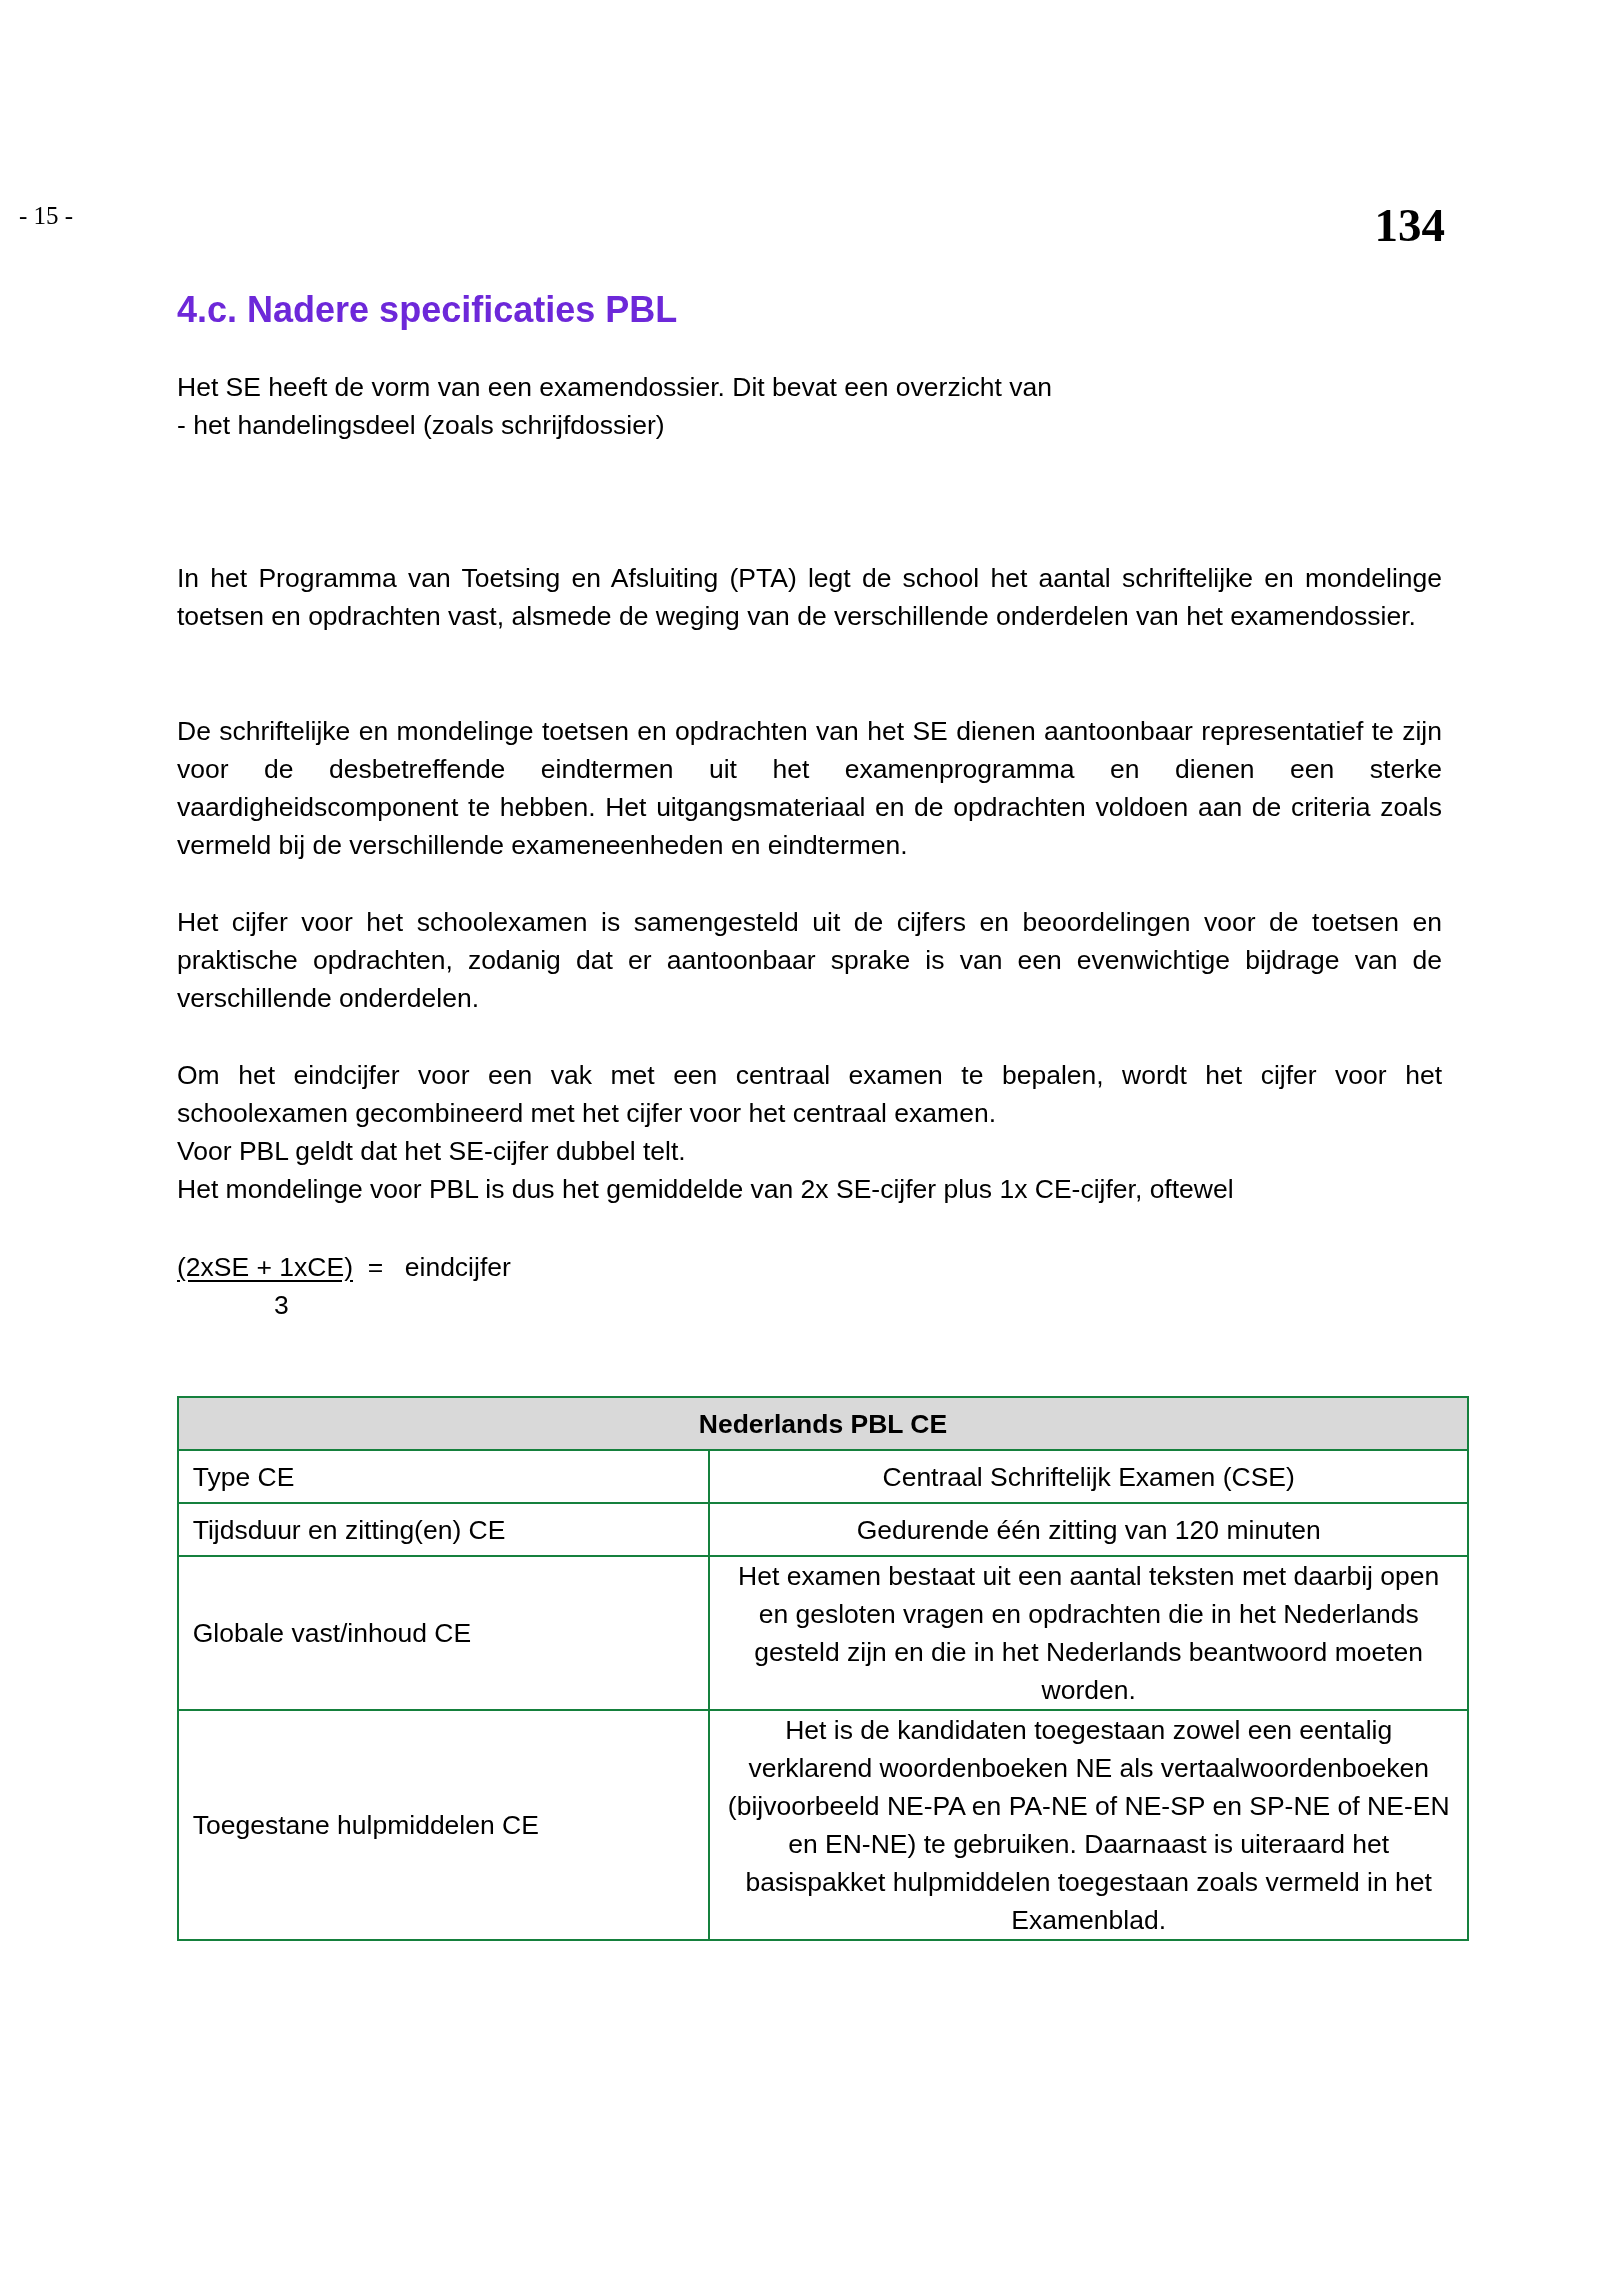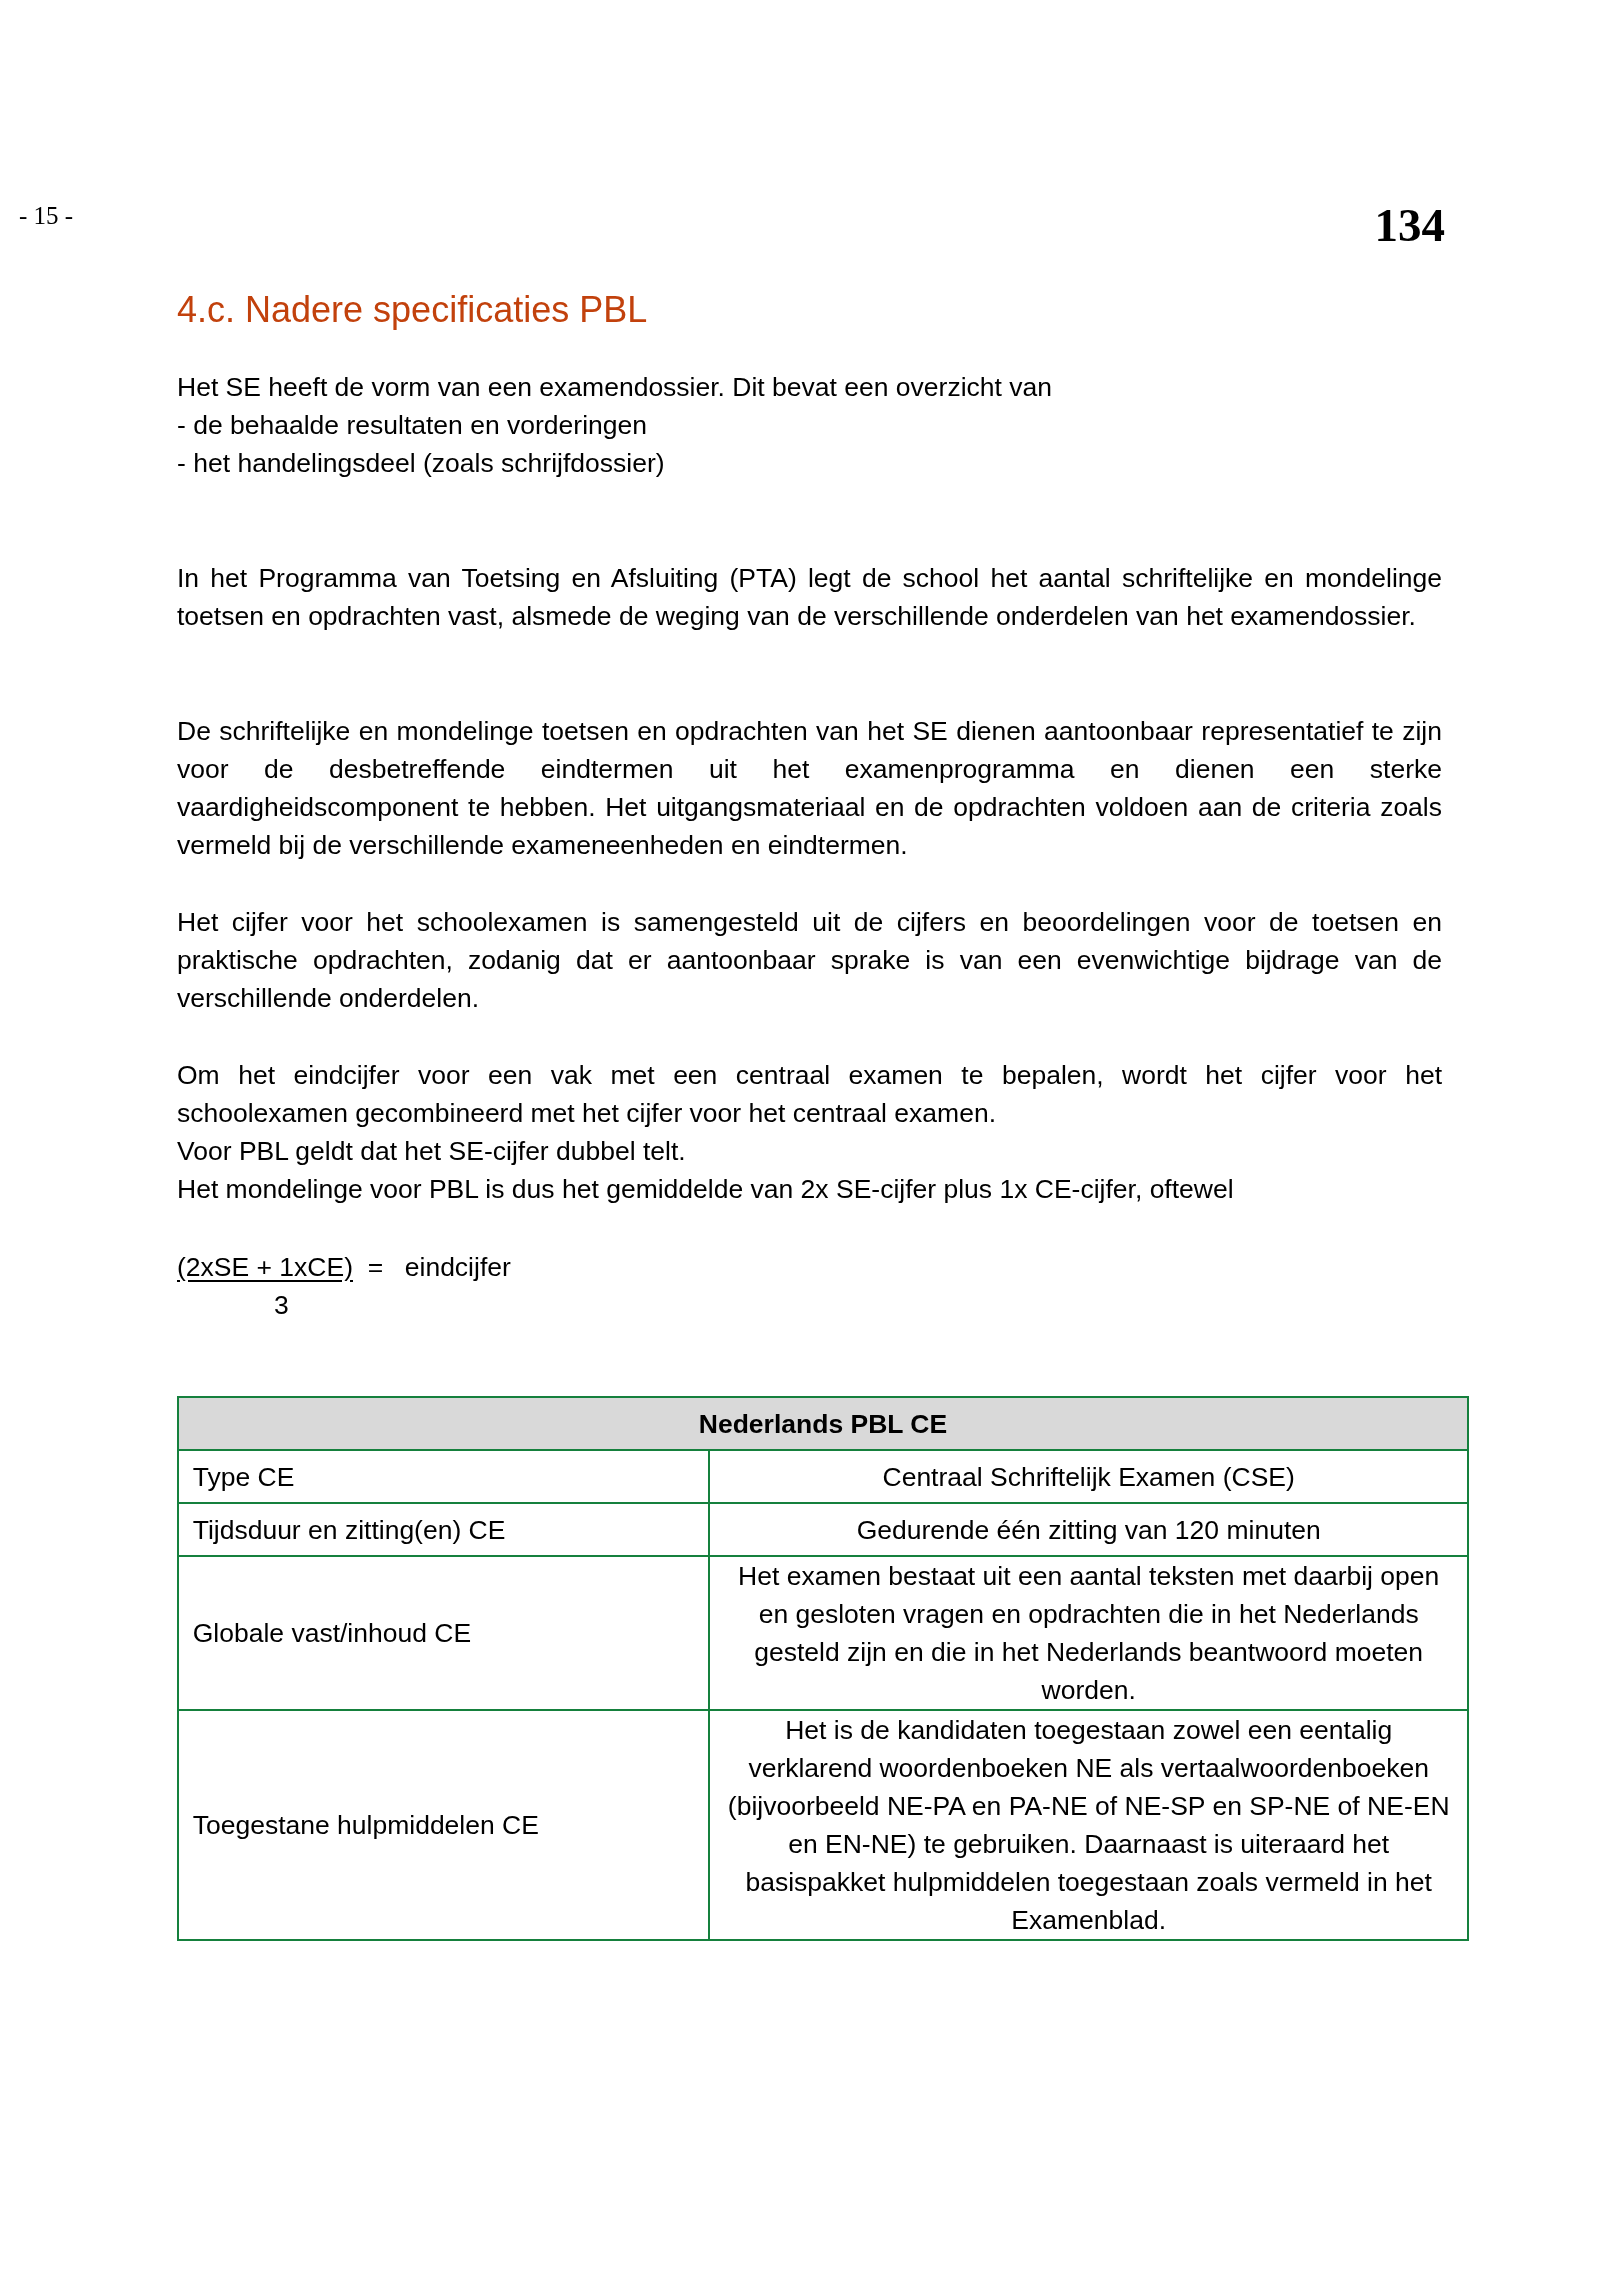--- a/index.html
+++ b/index.html
@@ -35,22 +35,22 @@
       font-size: 47px;
       line-height: 55px;
     }
     .heading {
       position: absolute;
       top: 287px;
       left: 177px;
       margin: 0;
       font-size: 36px;
       line-height: 45px;
-      font-weight: normal;
-      color: #c2410c;
+      font-weight: bold;
+      color: #6d28d9;
     }
     .body {
       position: absolute;
       left: 177px;
       width: 1265px;
       font-size: 26.5px;
       line-height: 38px;
     }
     .para {
       margin: 0;
@@ -107,21 +107,20 @@
 </head>
 <body>
 
 <div class="page-num">- 15 -</div>
 <div class="doc-num">134</div>
 
 <h2 class="heading">4.c. Nadere specificaties PBL</h2>
 
 <div class="body p1">
   <div class="para left">Het SE heeft de vorm van een examendossier. Dit bevat een overzicht van</div>
-  <div class="para left">- de behaalde resultaten en vorderingen</div>
   <div class="para left">- het handelingsdeel (zoals schrijfdossier)</div>
 </div>
 
 <div class="body p2">
   <p class="para">In het Programma van Toetsing en Afsluiting (PTA) legt de school het aantal schriftelijke en mondelinge toetsen en opdrachten vast, alsmede de weging van de verschillende onderdelen van het examendossier.</p>
 </div>
 
 <div class="body p3">
   <p class="para">De schriftelijke en mondelinge toetsen en opdrachten van het SE dienen aantoonbaar representatief te zijn voor de desbetreffende eindtermen uit het examenprogramma en dienen een sterke vaardigheidscomponent te hebben. Het uitgangsmateriaal en de opdrachten voldoen aan de criteria zoals vermeld bij de verschillende exameneenheden en eindtermen.</p>
 </div>

